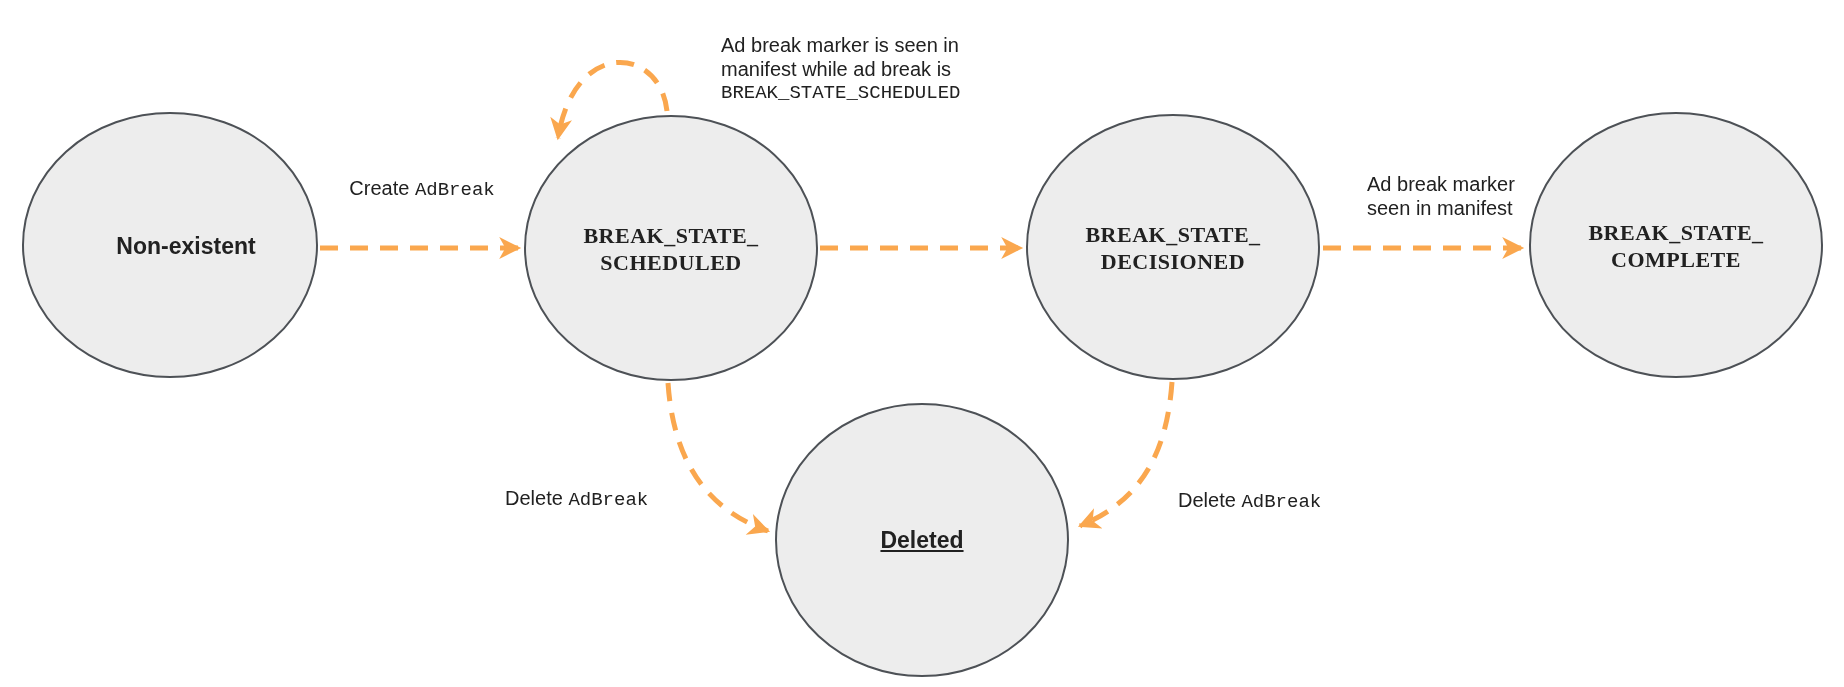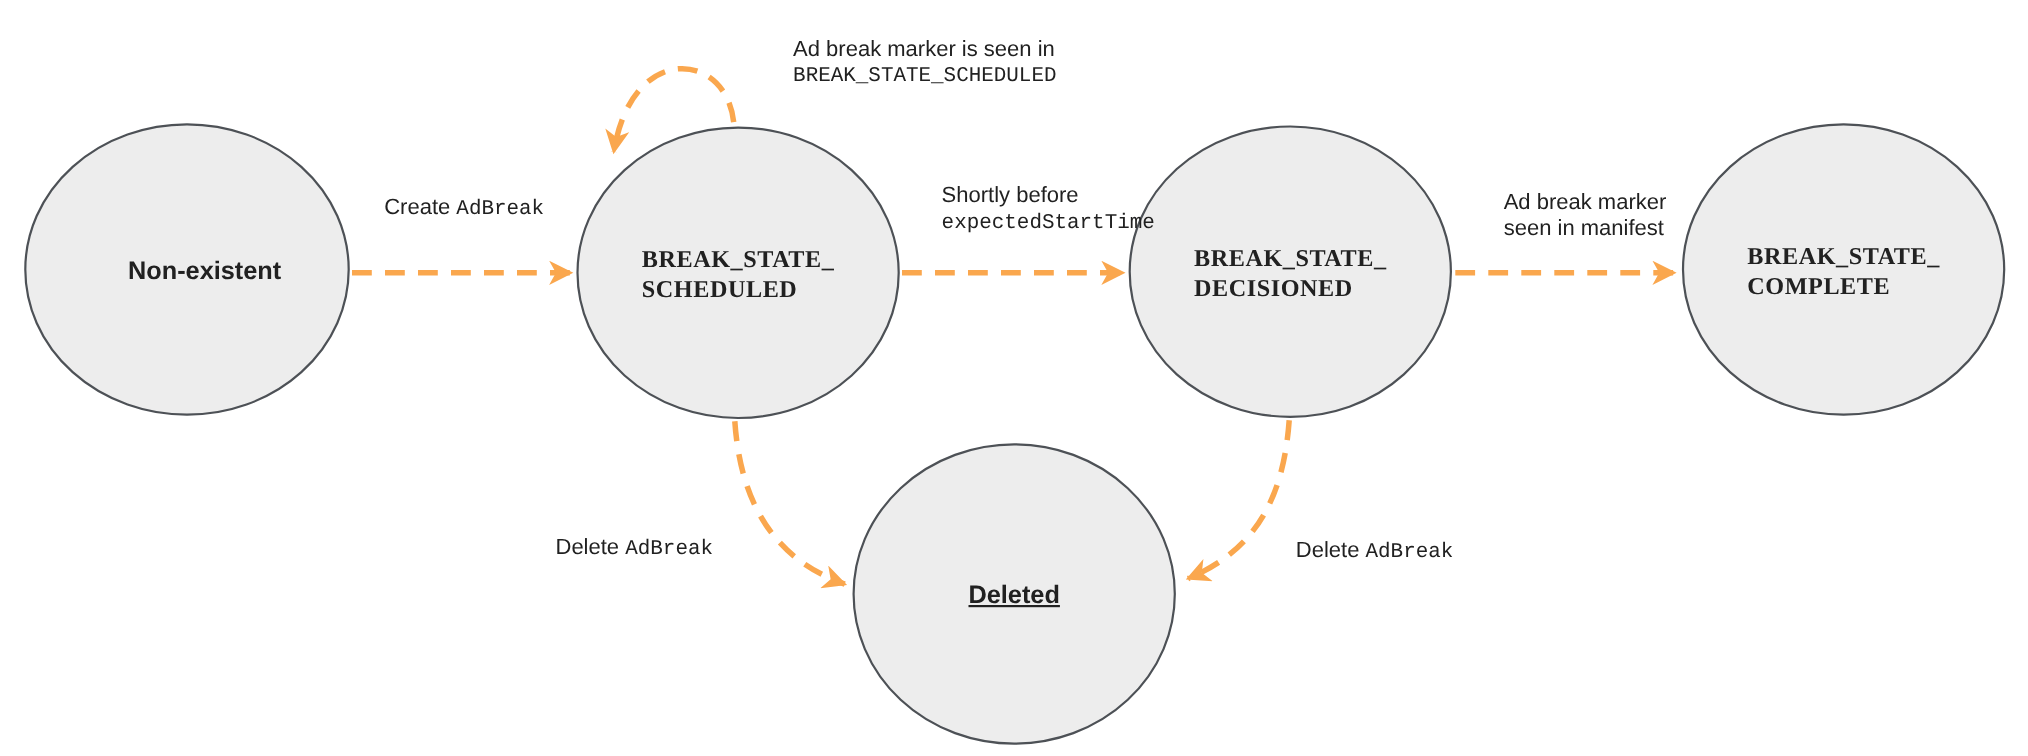--- a/index.html
+++ b/index.html
@@ -11,21 +11,21 @@
     overflow: hidden;
     font-family: "Liberation Sans", sans-serif;
     color: #212121;
   }
   svg.layer { position: absolute; left: 0; top: 0; width: 1844px; height: 687px; }
 
   .node-ellipse { fill: #EDEDED; stroke: #4D5156; stroke-width: 2; }
   .arrow { fill: none; stroke: #FAA74E; stroke-width: 5; stroke-dasharray: 18 12; }
 
   .label { position: absolute; font-size: 20px; line-height: 24px; white-space: nowrap; }
-  .centered { transform: translate(-50%, -50%); text-align: left; }
+  .centered { transform: translate(-50%, -50%); text-align: center; }
   .mono { font-family: Liberation Mono, monospace; font-size: 19px; }
   .state-name {
     font-family: Liberation Serif, serif;
     font-weight: bold;
     font-size: 22px;
     line-height: 27px;
     letter-spacing: 0.5px;
     white-space: nowrap;
   }
   .plain-name { font-weight: bold; font-size: 23px; }
@@ -76,27 +76,24 @@
 
   <div class="label centered plain-name" style="left:922px; top:540px;text-decoration:underline;">Deleted</div>
 
   <div class="label centered" style="left:422px; top:189px;">
     <span>Create</span>
     <span class="mono">AdBreak</span>
   </div>
 
   <div class="label multiline" style="left:692px; top:33px;">
     <div>Ad break marker is seen in</div>
+    <div>manifest while ad break is</div>
     <div class="mono">BREAK_STATE_SCHEDULED</div>
   </div>
 
-  <div class="label multiline" style="left:827px; top:166px;">
-    <div>Shortly before</div>
-    <div class="mono">expectedStartTime</div>
-  </div>
 
   <div class="label multiline" style="left:1338px; top:172px;">
     <div>Ad break marker</div>
     <div>seen in manifest</div>
   </div>
 
   <div class="label" style="left:505px; top:486px;">
     <span>Delete</span>
     <span class="mono">AdBreak</span>
   </div>

